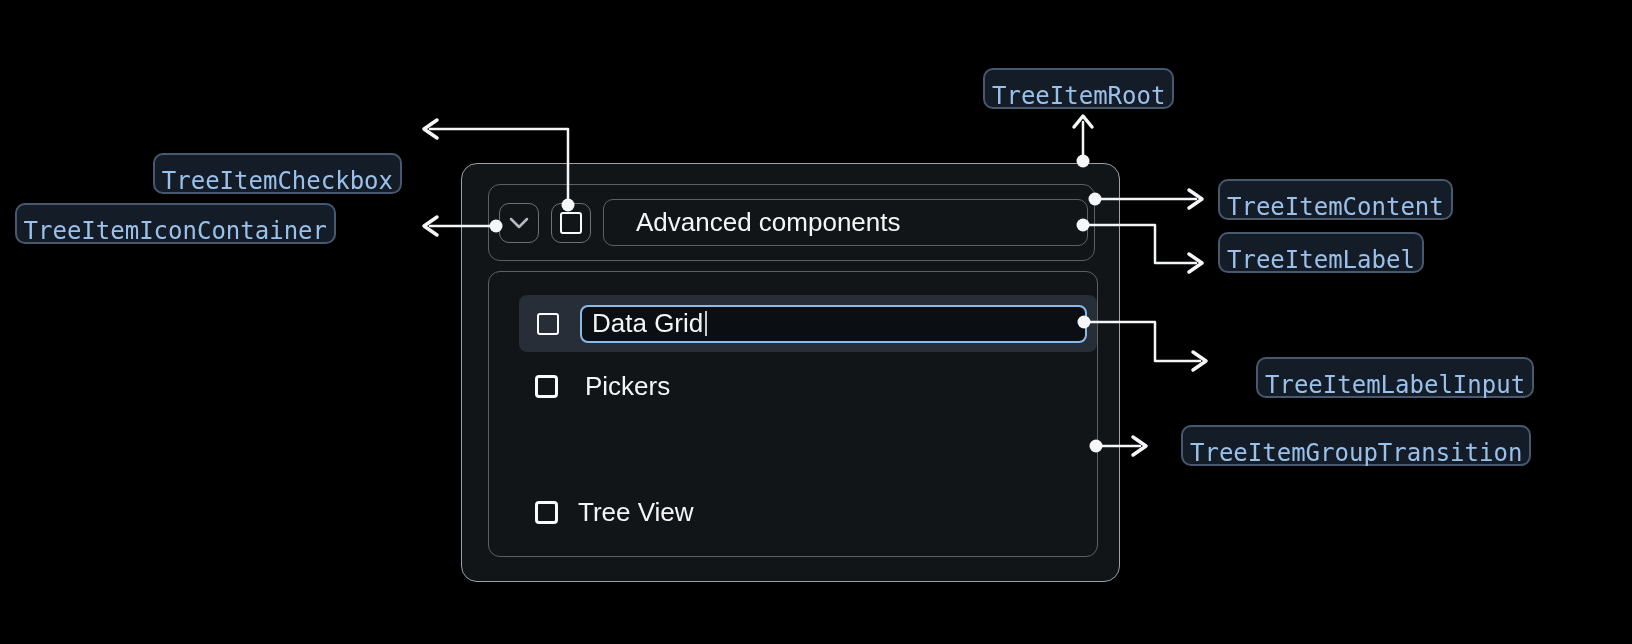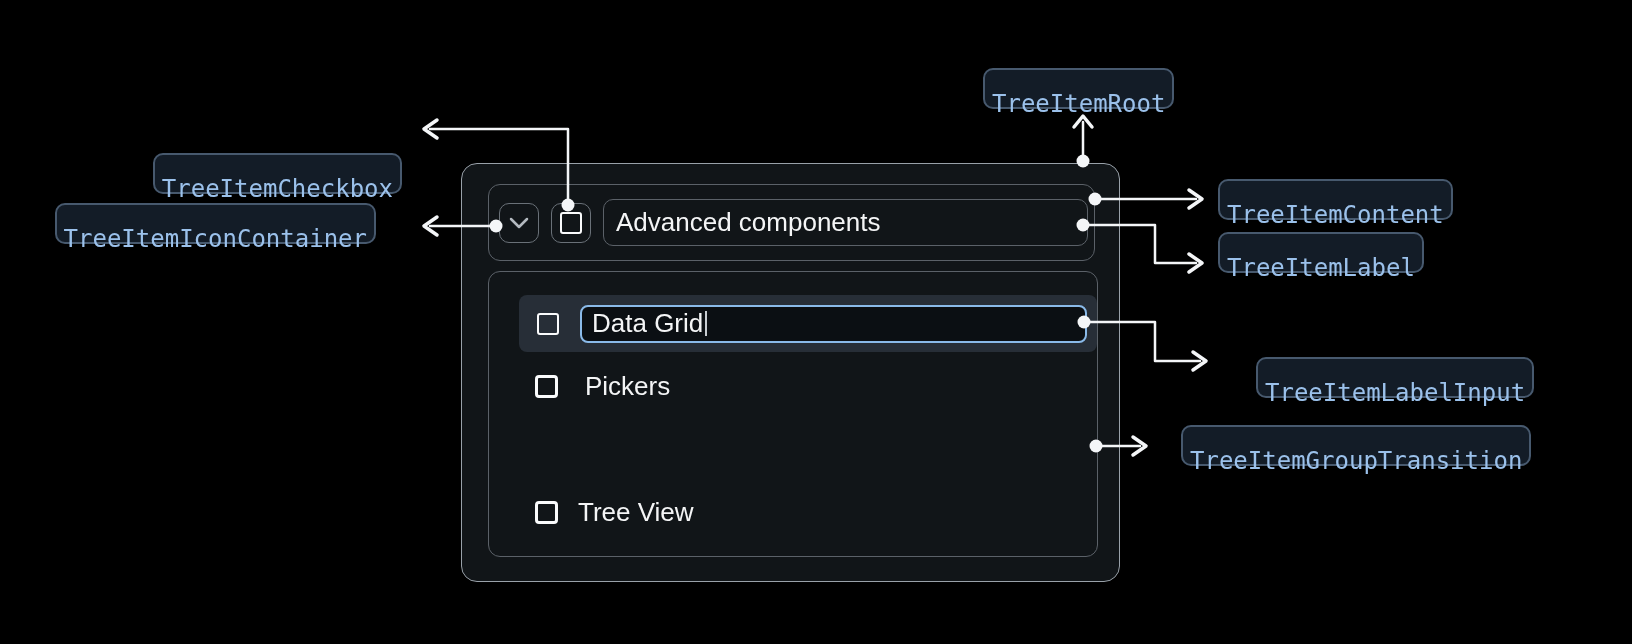--- a/index.html
+++ b/index.html
@@ -2,21 +2,21 @@
 <html><head>
 <meta charset="utf-8">
 <style>
   html,body{margin:0;padding:0;background:#000;}
   body{position:relative;width:1632px;height:644px;overflow:hidden;
        font-family:"Liberation Sans", sans-serif;}
 
   
   .badge{
     position:absolute;box-sizing:border-box;height:41px;
-    padding:16px 7px;border:2px solid #47596E;border-radius:10px;
+    padding:8px 7px;border:2px solid #47596E;border-radius:10px;
     background:#131C27;color:#9BC1EB;
     font-family:"DejaVu Sans Mono", monospace;
     font-size:24px;line-height:37px;white-space:nowrap;
   }
 
   
   svg.overlay{position:absolute;left:0;top:0;pointer-events:none;}
   .conn{stroke:#F4F6F8;stroke-width:2.5;fill:none;stroke-linecap:round;stroke-linejoin:round;}
   .head{stroke:#F4F6F8;stroke-width:3.5;fill:none;stroke-linecap:round;stroke-linejoin:round;}
   .dot{fill:#F4F6F8;}
@@ -37,21 +37,21 @@
     border:1.5px solid #6A7178;border-radius:10px;
     display:flex;align-items:center;justify-content:center;background:transparent;
   }
   .cb{
     display:inline-block;box-sizing:border-box;width:22px;height:22px;
     border:2.5px solid #FAFBFC;border-radius:3px;flex:0 0 auto;
   }
   .tree-label{
     flex:1;height:47px;box-sizing:border-box;margin-right:-3px;
     border:1.5px solid #5B6168;border-radius:10px;
-    display:flex;align-items:center;padding-left:12px;
+    display:flex;align-items:center;padding-left:32px;
     color:#F4F5F6;font-size:26px;
   }
   .tree-group{
     position:absolute;left:26px;top:107px;width:610px;height:286px;
     box-sizing:border-box;border:1.5px solid #5B6168;border-radius:12px;
   }
   .row{
     position:absolute;display:flex;align-items:center;
     color:#F4F5F6;font-size:26px;
   }
@@ -135,17 +135,17 @@
   <circle class="dot" cx="568" cy="205" r="6.5"></circle>
   <circle class="dot" cx="496" cy="226" r="6.5"></circle>
   <circle class="dot" cx="1095" cy="199" r="6.5"></circle>
   <circle class="dot" cx="1083" cy="225" r="6.5"></circle>
   <circle class="dot" cx="1084" cy="322" r="6.5"></circle>
   <circle class="dot" cx="1096" cy="446" r="6.5"></circle>
 </svg>
 
 <div class="badge" style="left:983px;top:68px;">TreeItemRoot</div>
 <div class="badge" style="right:1230px;top:109px;margin-top:44px;">TreeItemCheckbox</div>
-<div class="badge" style="right:1256px;top:203px;">TreeItemIconContainer</div>
+<div class="badge" style="right:1296px;top:203px;">TreeItemIconContainer</div>
 <div class="badge" style="left:1218px;top:179px;">TreeItemContent</div>
 <div class="badge" style="left:1218px;top:232px;">TreeItemLabel</div>
 <div class="badge" style="left:1218px;top:357px;margin-left:38px;">TreeItemLabelInput</div>
 <div class="badge" style="left:1161px;top:425px;margin-left:20px;">TreeItemGroupTransition</div>
 
 </body></html>

